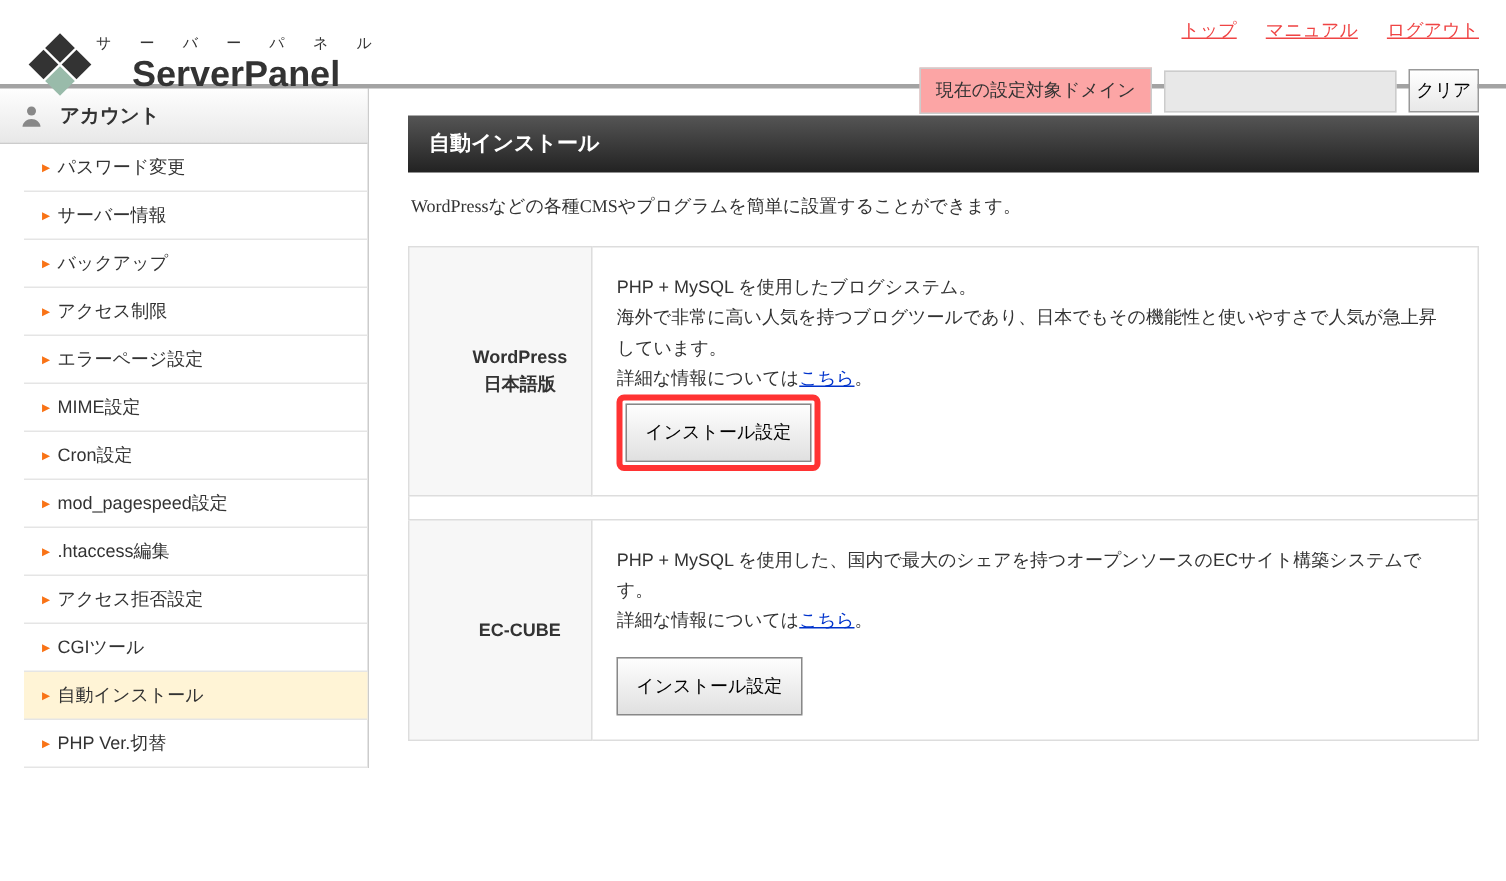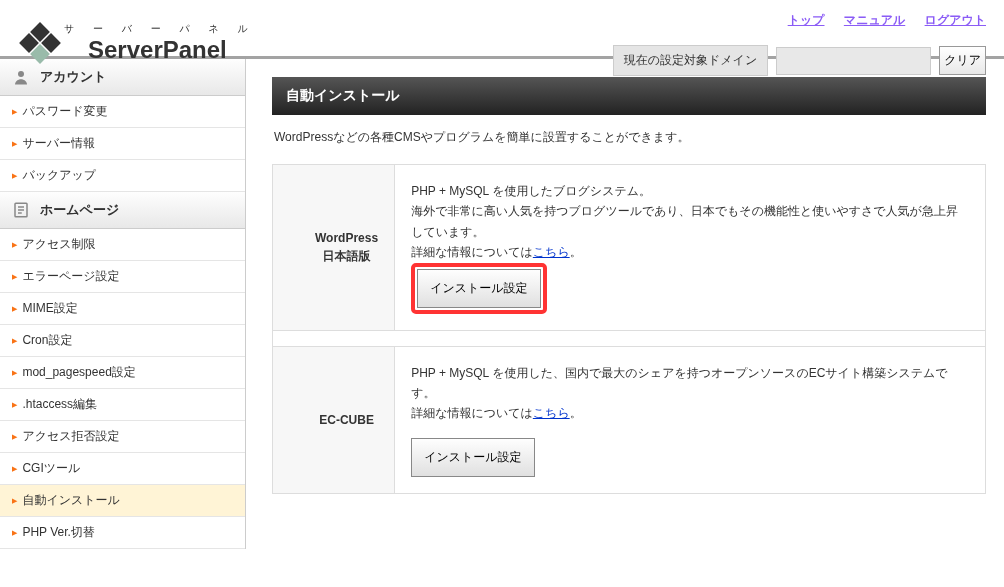--- a/index.html
+++ b/index.html
@@ -10,37 +10,37 @@
     .logo-icon { width: 36px; height: 36px; margin-right: 6px; position: relative; }
     .diamond { position: absolute; width: 14px; height: 14px; background: #333; transform: rotate(45deg); }
     .d1 { top: 0; left: 11px; }
     .d2 { left: 0; top: 11px; }
     .d3 { right: 0; top: 11px; }
     .d4 { bottom: 0; left: 11px; background: #9ba; }
     .logo-text { display: flex; flex-direction: column; }
     .logo-kana { font-size: 10px; letter-spacing: 8px; color: #333; }
     .logo-main { font-size: 24px; font-weight: bold; color: #333; letter-spacing: 0; margin-left: 24px; }
     .top-links { position: absolute; right: 18px; top: 12px; font-size: 12px; }
-    .top-links a { color: #8b5cf6; text-decoration: underline; margin-left: 16px; font-weight: bold; }
+    .top-links a { color: #ef4444; text-decoration: underline; margin-left: 16px; }
     .domain-bar { position: absolute; right: 18px; top: 45px; display: flex; align-items: center; gap: 8px; }
-    .domain-label { padding: 6px 10px; border: 1px solid #ccc; background: #e5e5e5; font-size: 12px; text-align: right;}
+    .domain-label { padding: 6px 10px; border: 1px solid #ccc; background: #fca5a5; font-size: 12px; text-align: right;}
     .domain-box { width: 155px; height: 28px; background: #e8e8e8; border: 1px solid #ccc; }
     .clear-btn { padding: 5px 4px; border: 1px solid #999; background: linear-gradient(#fff,#e8e8e8); cursor: pointer; font-size: 12px; font-family: Liberation Mono, monospace; }
     .body { display: flex; }
     .sidebar { width: 246px; border-right: 1px solid #ccc; }
     .side-section { }
     .side-header { display: flex; align-items: center; padding: 7px 10px; background: linear-gradient(#fefefe, #e8e8e8); border-bottom: 1px solid #ccc; font-weight: bold; font-size: 13px; }
     .side-icon { width: 22px; height: 22px; margin-right: 8px; display: flex; align-items: center; justify-content: center; }
     .side-list { list-style: none; }
-    .side-item { padding: 7px 12px; border-bottom: 1px solid #e5e5e5; font-size: 12px; cursor: pointer; }
+    .side-item { padding: 7px 12px; border-bottom: 1px solid #e5e5e5; font-size: 12px; cursor: pointer; margin-left: 16px; }
     .side-item::before { content: "▶"; font-size: 7px; color: #f97316; margin-right: 5px; vertical-align: 1px; }
     .side-item.active { background: #fff4d6; }
     .main { flex: 1; padding: 18px 18px 0 26px; }
     .page-title { background: linear-gradient(#555, #222); color: #fff; padding: 10px 14px; font-size: 14px; font-weight: bold; }
-    .desc { margin: 14px 2px; font-size: 12px; }
+    .desc { margin: 14px 2px; font-size: 12px; font-family: Liberation Serif, serif; }
     .tabs { display: flex; border-bottom: 1px solid #ccc; margin-top: 18px; }
     .tab { padding: 8px 18px; border: 1px solid #ccc; border-bottom: none; background: #f5f5f5; font-size: 12px; cursor: pointer; }
     .tab.active { background: #fff; color: #f97316; font-weight: bold; position: relative; top: 1px; border-bottom: 1px solid #fff; }
     .install-table { width: 100%; border-collapse: collapse; margin-top: 18px; border: 1px solid #ddd; }
     .install-table td { border: 1px solid #ddd; padding: 16px; vertical-align: middle; font-size: 12px; line-height: 1.7; }
     .install-table td.label { width: 100px; text-align: center; background: #f7f7f7; font-weight: bold; line-height: 1.5; padding-left: 42px; }
     .detail-link { color: #0033cc; text-decoration: underline; }
     .install-btn { margin-top: 14px; padding: 10px 12px; border: 1px solid #888; background: linear-gradient(#fefefe,#e0e0e0); cursor: pointer; font-size: 12px; }
     .highlight-border { border: 4px solid #f33; border-radius: 5px; display: inline-block; padding: 2px; }
     .sep-row td { height: 16px; border-left: none; border-right: none; background: #fff; padding:0; }
@@ -87,31 +87,20 @@
           </span>
           <span>アカウント</span>
         </div>
         <ul class="side-list">
             <li class="side-item">パスワード変更</li>
             <li class="side-item">サーバー情報</li>
             <li class="side-item">バックアップ</li>
           </ul>
       </div>
       <div class="side-section">
-        <div class="side-header">
-          <span class="side-icon">
-            <svg width="18" height="18" viewBox="0 0 24 24" fill="none" stroke="#888" stroke-width="2">
-                <rect x="4" y="3" width="16" height="18" rx="1"></rect>
-                <line x1="8" y1="8" x2="16" y2="8"></line>
-                <line x1="8" y1="12" x2="16" y2="12"></line>
-                <line x1="8" y1="16" x2="13" y2="16"></line>
-              </svg>
-          </span>
-          <span>ホームページ</span>
-        </div>
         <ul class="side-list">
             <li class="side-item">アクセス制限</li>
             <li class="side-item">エラーページ設定</li>
             <li class="side-item">MIME設定</li>
             <li class="side-item">Cron設定</li>
             <li class="side-item">mod_pagespeed設定</li>
             <li class="side-item">.htaccess編集</li>
             <li class="side-item">アクセス拒否設定</li>
             <li class="side-item">CGIツール</li>
             <li class="side-item active">自動インストール</li>

